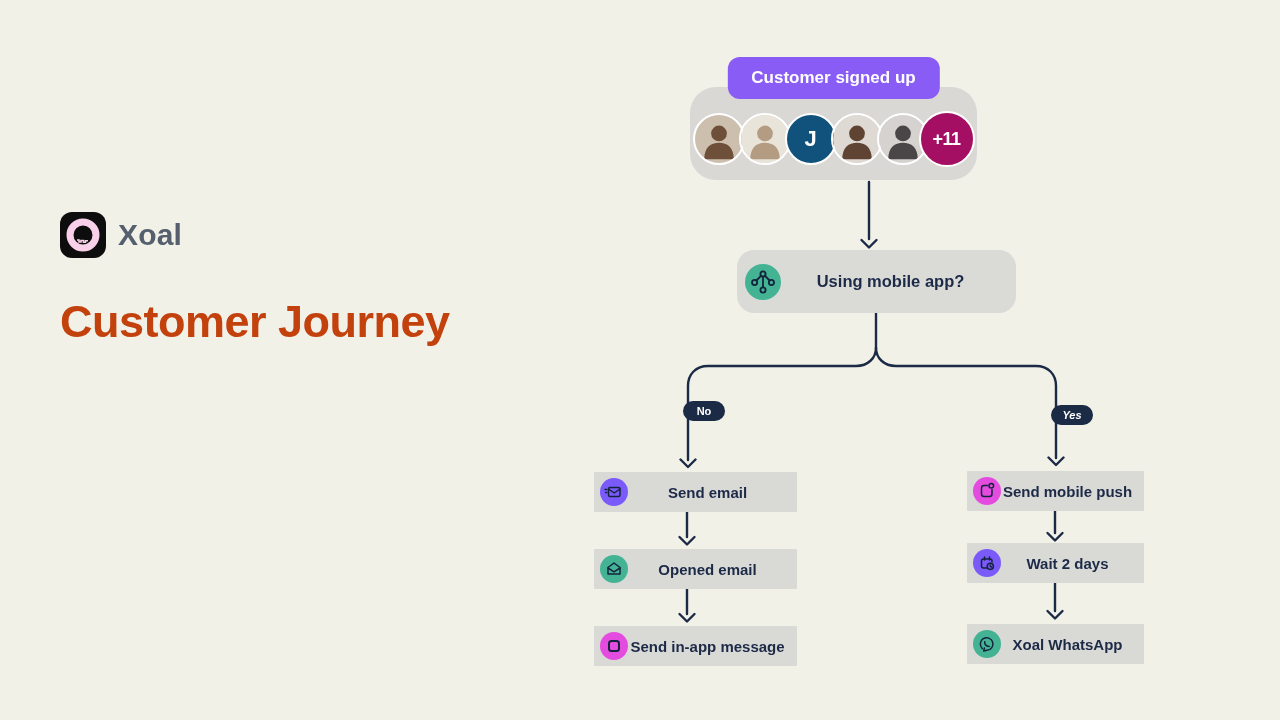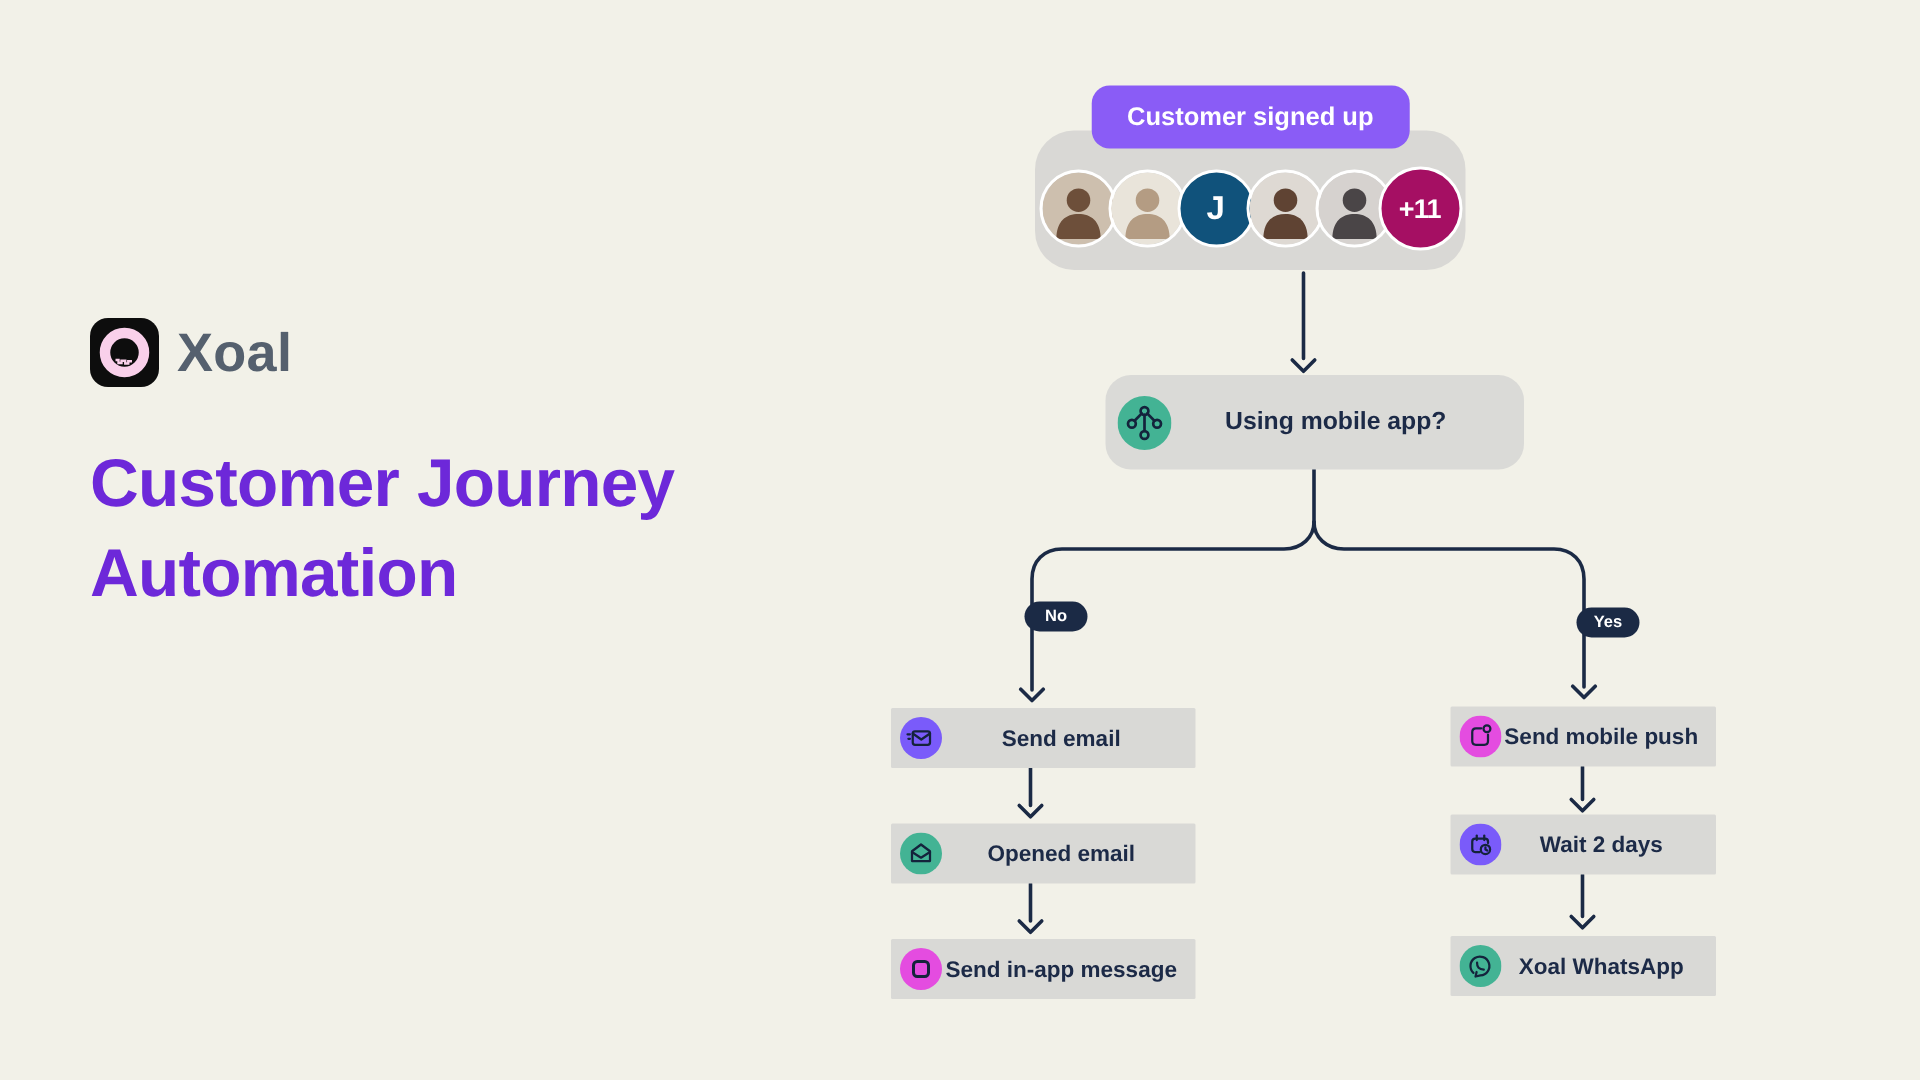--- a/index.html
+++ b/index.html
@@ -7,23 +7,23 @@
   body { font-family: "Liberation Sans", sans-serif; }
   .canvas {
     position: relative; width: 1280px; height: 720px;
     background: #f2f1e8; overflow: hidden;
   }
 
   
   .logo-row { position: absolute; left: 60px; top: 212px; display: flex; align-items: center; gap: 12px; }
   .logo-mark { width: 46px; height: 46px; border-radius: 12px; background: #0d0d0d;
     display: flex; align-items: center; justify-content: center; }
-  .wordmark { font-size: 36px; font-weight: bold; color: #55606e; letter-spacing: 0.2px; }
+  .wordmark { font-size: 30px; font-weight: bold; color: #55606e; letter-spacing: 0.2px; }
   .heading { position: absolute; left: 60px; top: 292px; font-size: 45px; font-weight: bold;
-    color: #6d28d9; line-height: 60px; letter-spacing: -0.5px; }
+    color: #c2410c; line-height: 60px; letter-spacing: -0.5px; }
 
   
   .connectors { position: absolute; left: 0; top: 0; pointer-events: none; z-index: 1; }
   .connectors path { stroke: #1b2a45; stroke-width: 2.4; fill: none;
     stroke-linecap: round; stroke-linejoin: round; }
 
   
   .flow-node { position: absolute; background: #d9d9d6; display: flex; align-items: center; z-index: 2; }
   .trigger-card { left: 690px; top: 87px; width: 287px; height: 93px; border-radius: 26px;
     background: #d9d8d5; justify-content: center; align-items: flex-end; padding-bottom: 13px; }
@@ -45,41 +45,40 @@
   .step-node { height: 40px; border-radius: 1px; padding: 0 10px 0 6px; }
   .step-node .chip { flex: none; }
   .step-label { flex: 1; text-align: center; font-size: 15px; font-weight: bold; color: #1c2a47; white-space: nowrap; }
   .col-no { left: 594px; width: 203px; }
   .col-yes { left: 967px; width: 177px; }
 
   .branch-pill { position: absolute; width: 42px; height: 20px; border-radius: 10px;
     background: #1b2a45; color: #ffffff; font-size: 11px; font-weight: bold;
     display: flex; align-items: center; justify-content: center; z-index: 3; margin-left: 16px; }
   .pill-no { left: 667px; top: 401px; }
-  .pill-yes { left: 1035px; top: 405px; }
+  .pill-yes { left: 1035px; top: 405px; font-style: italic; }
 
   .glyph { stroke: #14233c; fill: none; stroke-linecap: round; stroke-linejoin: round; }
 </style>
 </head>
 <body>
 
 <div class="canvas">
 
   <div class="logo-row">
     <div class="logo-mark">
       <svg width="46" height="46" viewBox="0 0 46 46">
         <circle cx="23" cy="23" r="13" fill="none" stroke="#f9d0ea" stroke-width="7"></circle>
         <path d="M17,28 h2 v2 h2 v-1.5 h2.5 v1.8 h2 v-1.5 h2.5" stroke="#f9d0ea" stroke-width="1.6" fill="none"></path>
       </svg>
     </div>
     <div class="wordmark">Xoal</div>
   </div>
   <div class="heading">
     <div>Customer Journey</div>
-    <div>Automation</div>
   </div>
 
   <svg class="connectors" width="1280" height="720" viewBox="0 0 1280 720">
     <path d="M869,182 L869,239 M861.5,240 L869,247.5 L876.5,240"></path>
     <path d="M876,298 L876,348"></path>
     <path d="M876,348 C876,358 868,366 856,366 L708,366 C696,366 688,374 688,386 L688,460 M680.5,459.5 L688,467 L695.5,459.5"></path>
     <path d="M876,348 C876,358 884,366 896,366 L1036,366 C1048,366 1056,374 1056,386 L1056,458 M1048.5,457.5 L1056,465 L1063.5,457.5"></path>
     <path d="M687,512 L687,537 M679.5,537 L687,544.5 L694.5,537"></path>
     <path d="M687,589 L687,614 M679.5,614 L687,621.5 L694.5,614"></path>
     <path d="M1055,511 L1055,533 M1047.5,533 L1055,540.5 L1062.5,533"></path>

